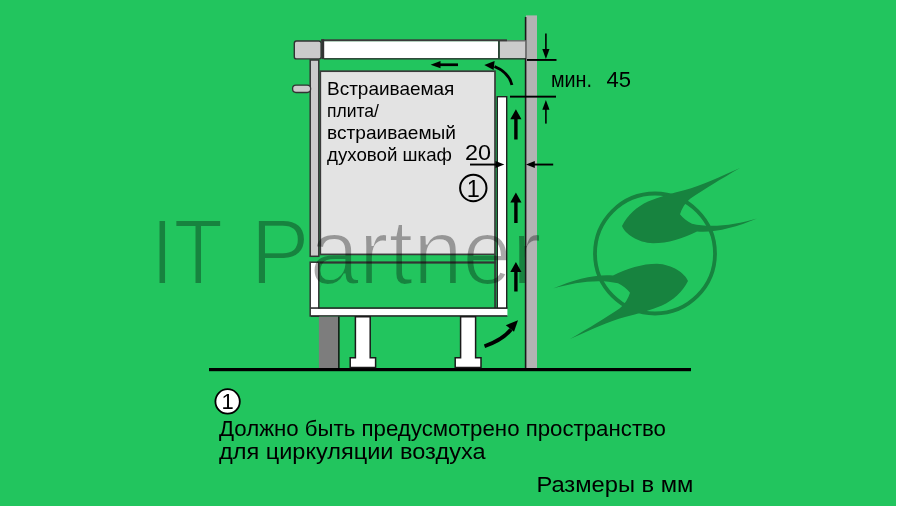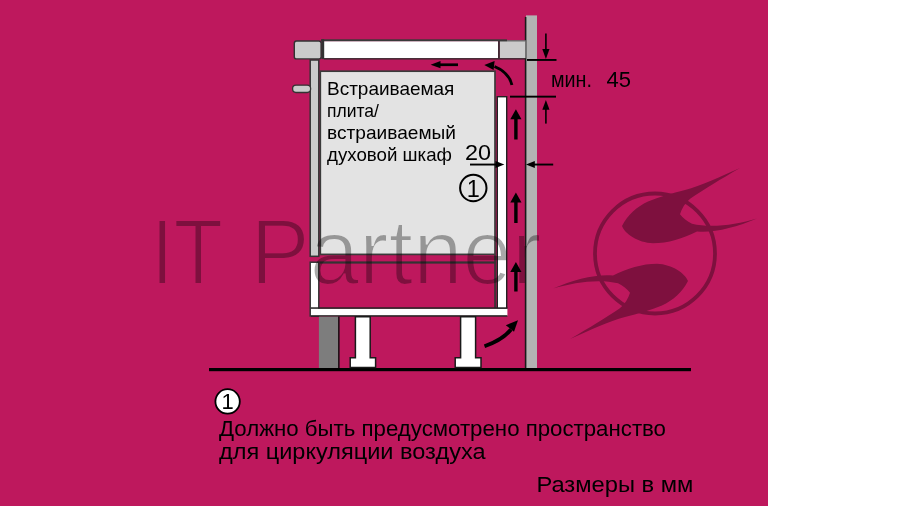--- a/index.html
+++ b/index.html
@@ -1,16 +1,16 @@
 <!DOCTYPE html>
 <html><head>
 <meta charset="utf-8">
 <style>
   html,body{margin:0;padding:0;background:#fff;}
-  #page{position:relative;width:768px;height:506px;background:#be185d;overflow:hidden;
+  #page{position:relative;width:896px;height:506px;background:#22c55e;overflow:hidden;
         font-family:"Liberation Sans",sans-serif;}
   svg{position:absolute;left:0;top:0;}
   text{font-family:"Liberation Sans",sans-serif;}
 </style>
 </head>
 <body>
 <div id="page">
 <svg width="900" height="506" viewBox="0 0 900 506">
 
   <g>

